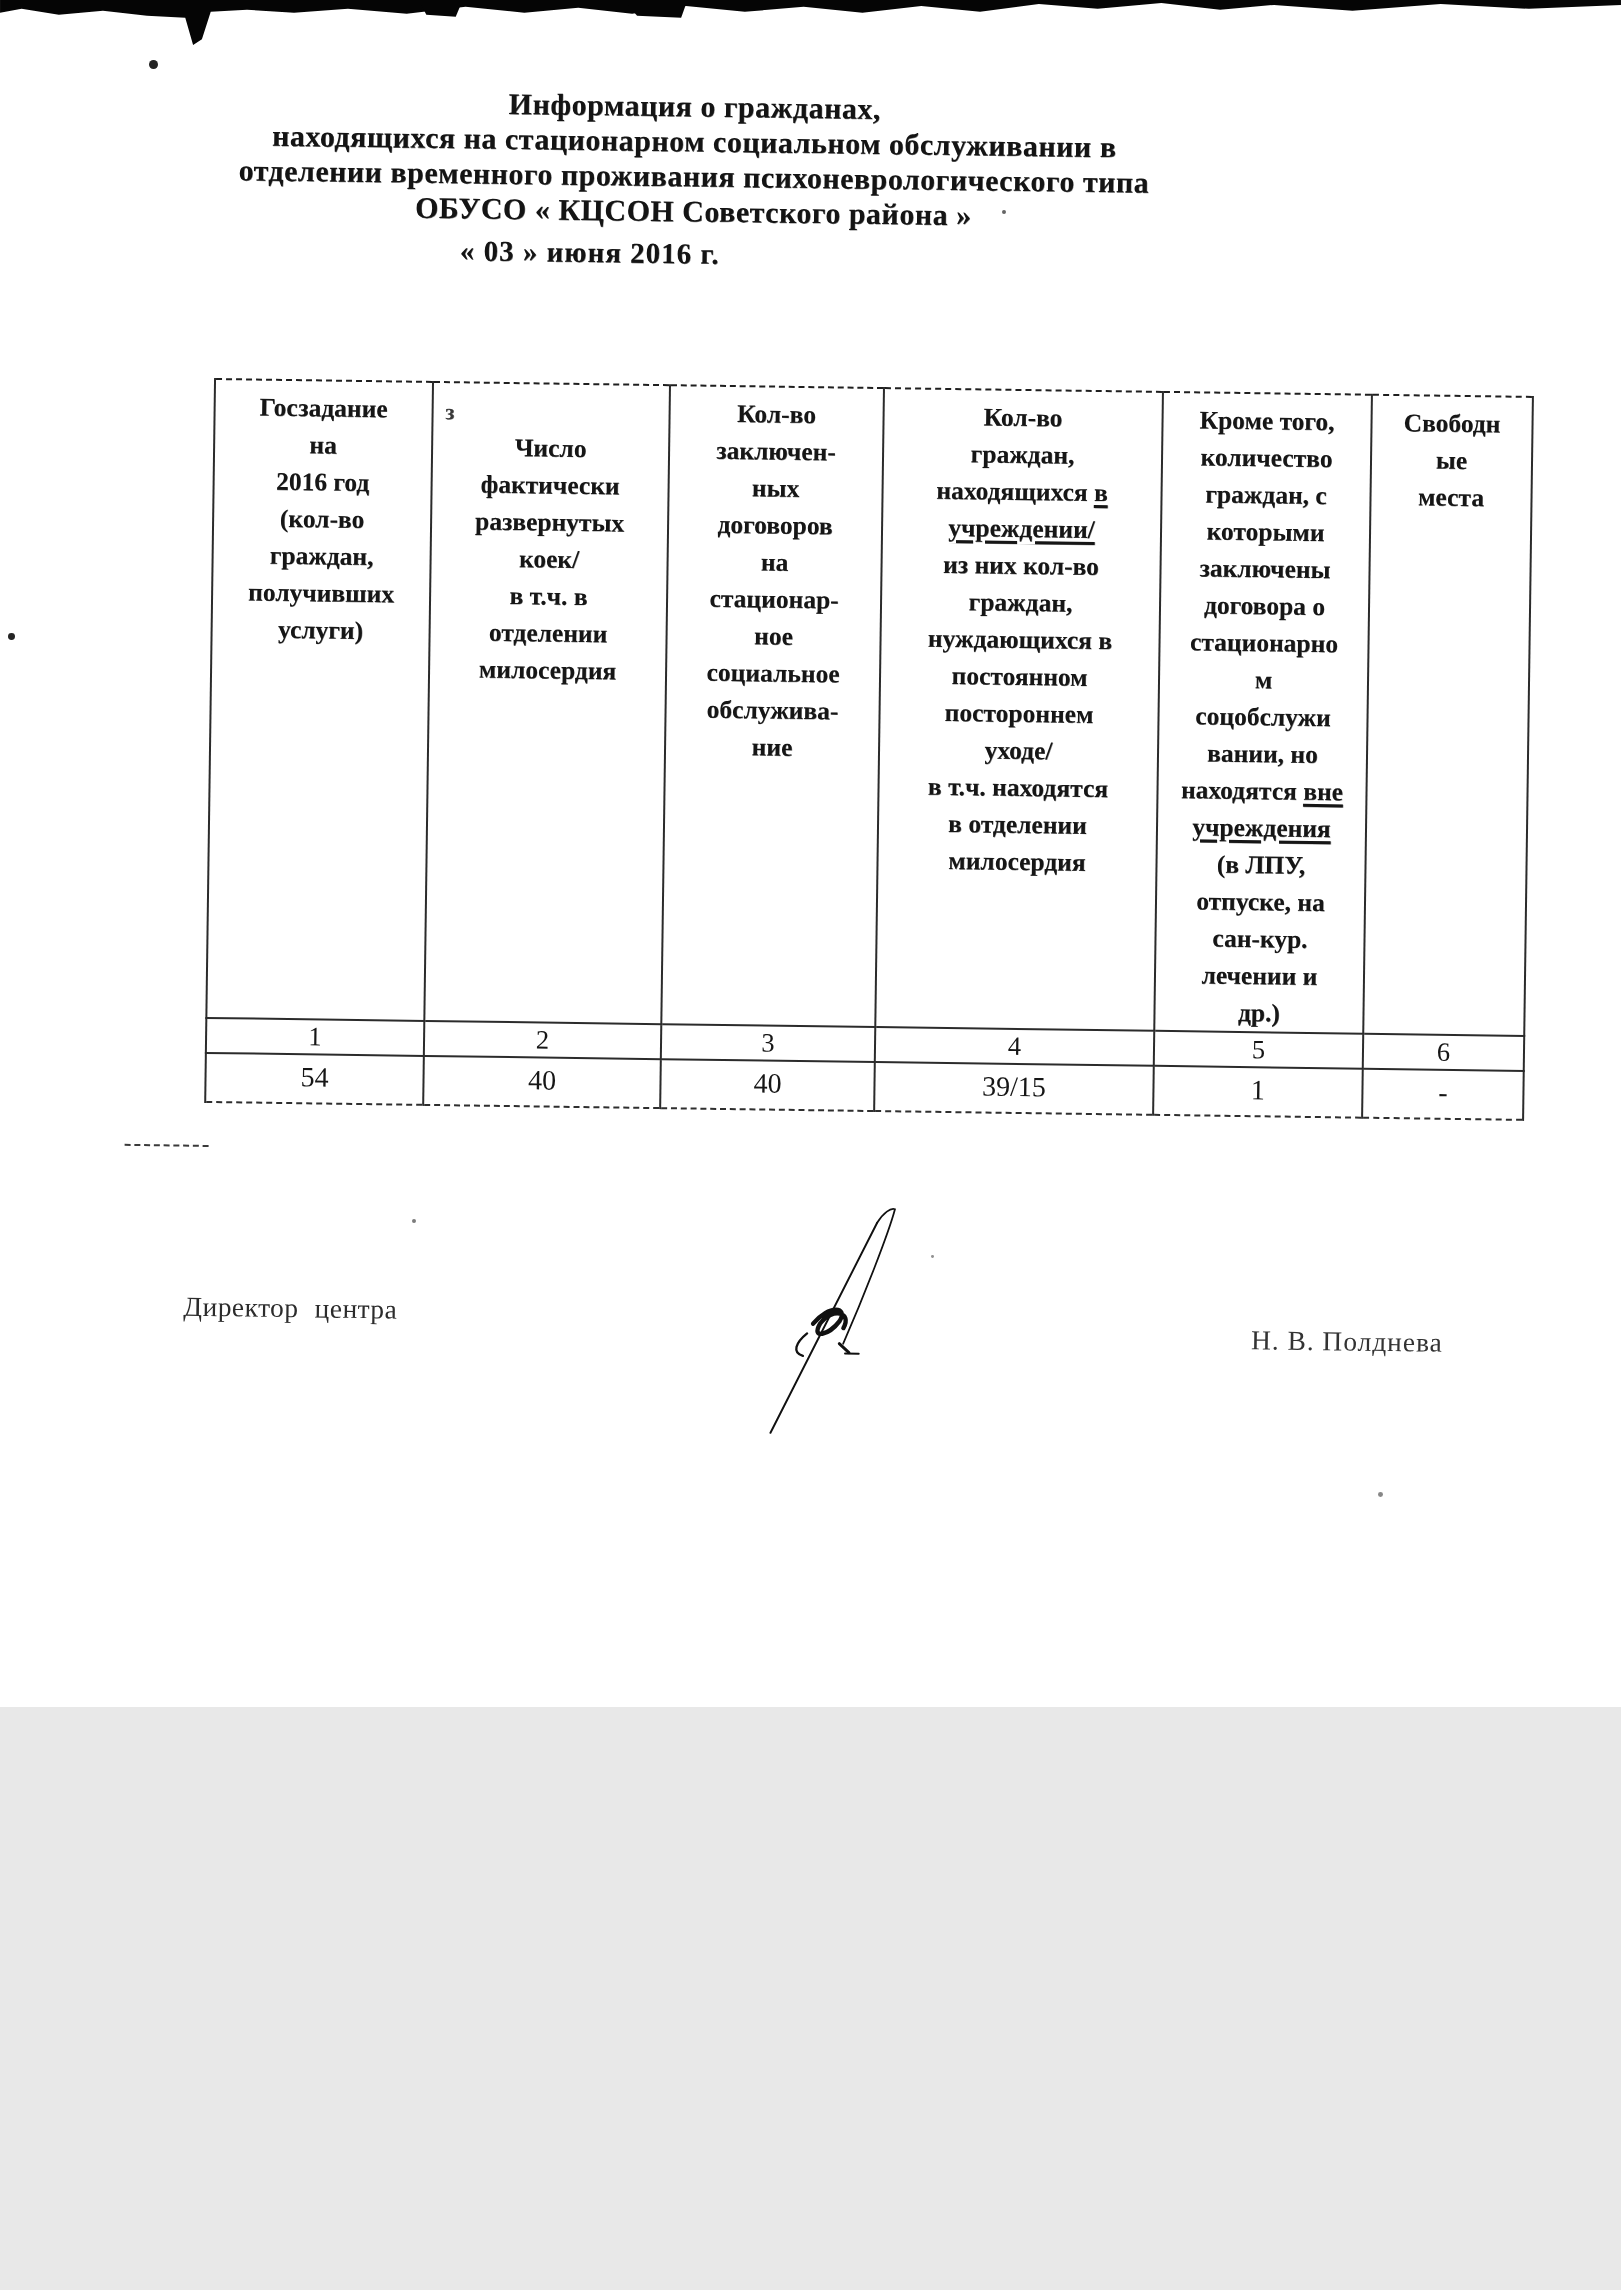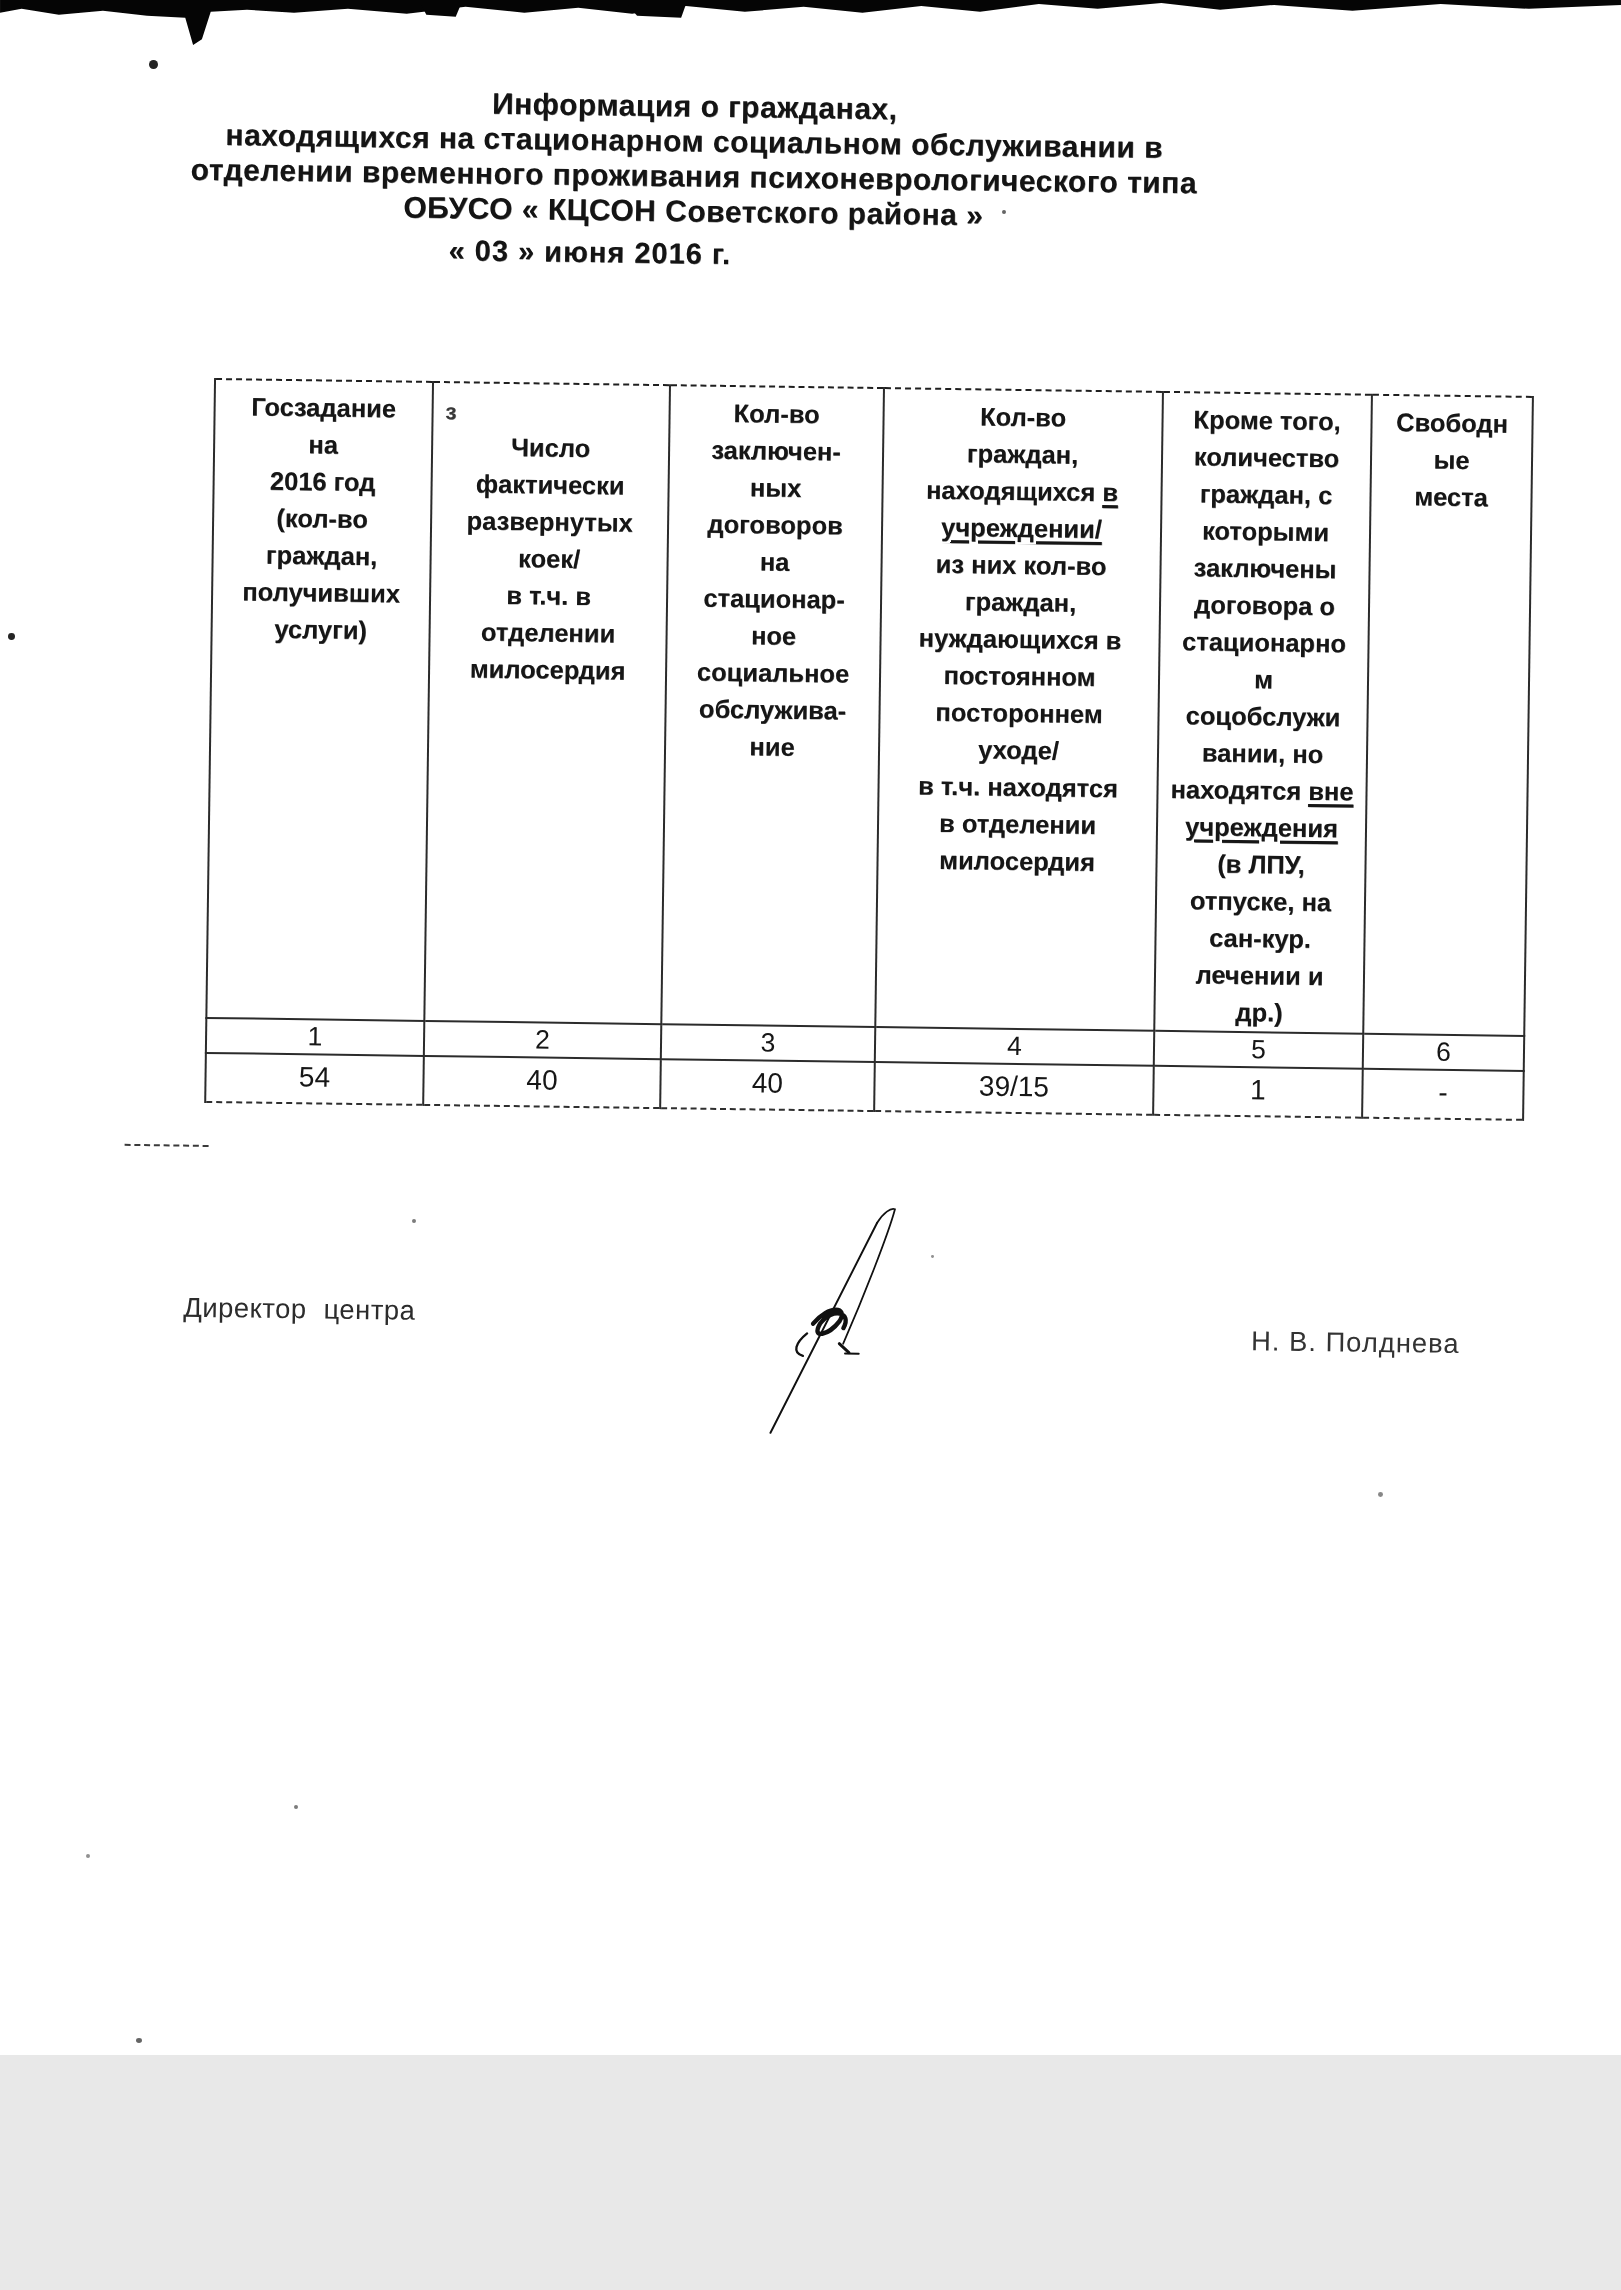--- a/index.html
+++ b/index.html
@@ -1,18 +1,18 @@
 <!DOCTYPE html>
 <html><head>
 <meta charset="utf-8">
 <style>
   html,body { margin:0; padding:0; background:#e8e8e8; }
   .page {
-    position:relative; width:1621px; height:2055px; background:#ffffff;
-    overflow:hidden; font-family:Liberation Sans, sans-serif; color:#141414;
+    position:relative; width:1621px; height:1707px; background:#ffffff;
+    overflow:hidden; font-family:Liberation Serif, serif; color:#141414;
   }
   .content {
     position:absolute; left:0; top:0; width:1621px; height:2291px;
     transform:rotate(0.78deg); transform-origin:216px 382px;
   }
   .smear { text-shadow:0.5px 0.5px 0.6px rgba(0,0,0,0.5); }
   .doc-title {
     position:absolute; left:147px; top:82px; width:1088px;
     text-align:center; font-size:30px; font-weight:700; line-height:35px;
     letter-spacing:0.5px;

